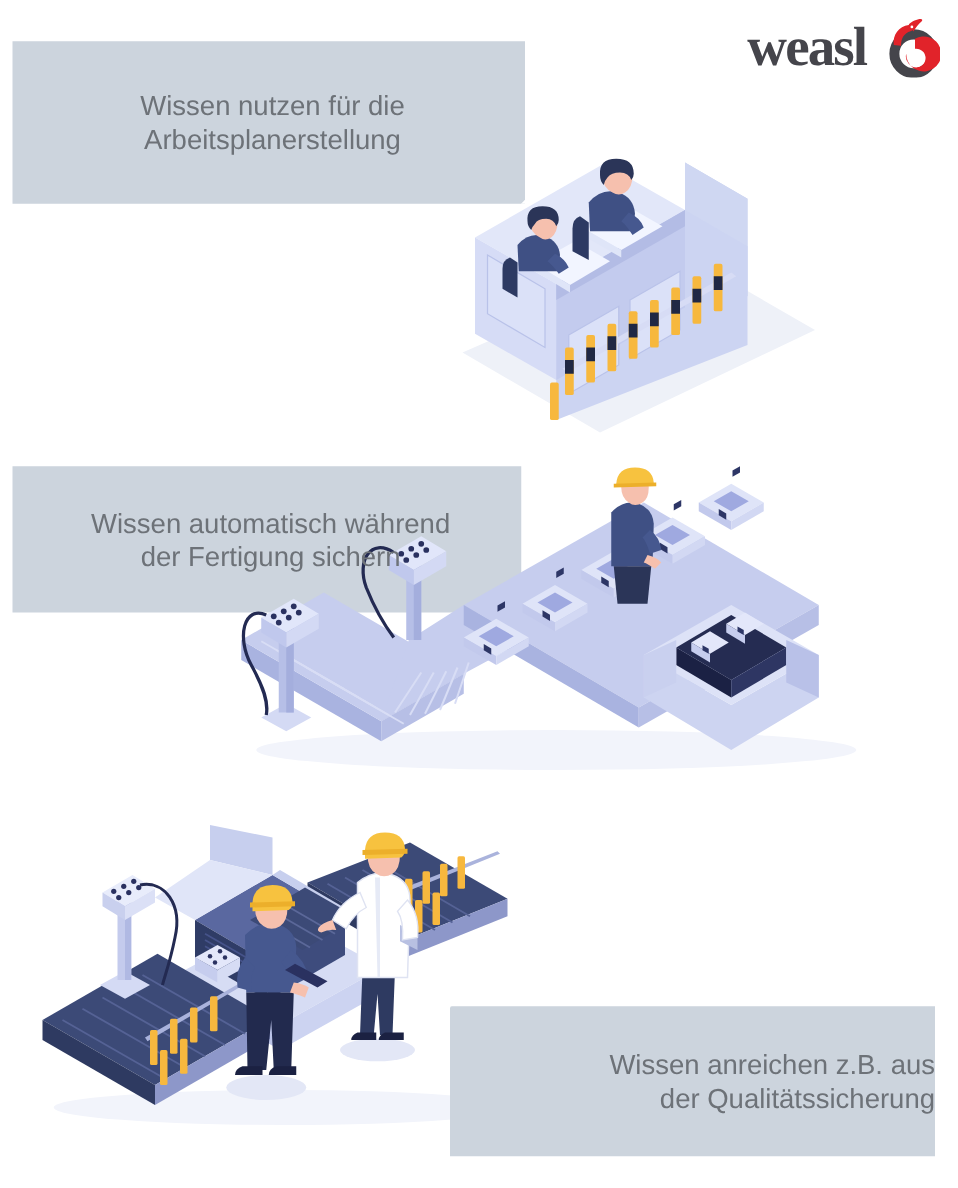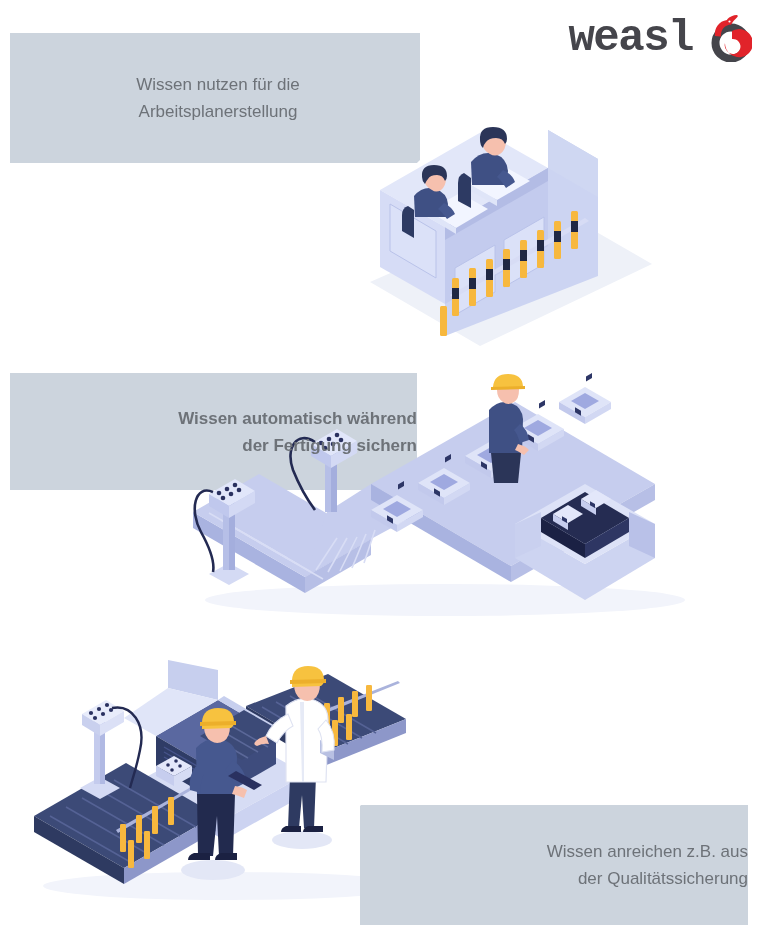--- a/index.html
+++ b/index.html
@@ -12,56 +12,56 @@
   }
   .stage{position:absolute;left:0;top:0;width:766px;height:950px;}
 
   
   .logo{
     position:absolute;left:567px;top:12px;width:185px;height:52px;
     display:flex;align-items:center;justify-content:flex-end;
   }
   .logo-word{
     font-size:44px;font-weight:bold;letter-spacing:-1.5px;
-    color:#45454b;line-height:1;font-family:Liberation Mono, monospace;
+    color:#45454b;line-height:1;font-family:Liberation Serif, serif;
   }
   .logo-mark{position:relative;width:62px;height:48px;margin-left:-3px;}
   .logo-mark svg{position:absolute;left:0;top:0;}
 
   
   .callout{
     position:absolute;
     background:#ccd4dd;
     overflow:hidden;
     display:flex;
     align-items:center;
   }
   .callout .txt{
     color:#6d7278;
-    font-size:17px;
+    font-size:22px;
     line-height:27px;
     white-space:pre-line;
     position:relative;
     z-index:3;
   }
   .slash{
     position:absolute;
     background:#ffffff;
     width:15px;
     height:170px;
     transform:rotate(45deg);
     z-index:2;
   }
 
   #callout-1{left:10px;top:33px;width:410px;height:130px;}
   #callout-1 .txt{width:100%;text-align:center;padding-left:6px;}
   #callout-1 .slash{right:-30px;bottom:-70px;}
 
   #callout-2{left:10px;top:373px;width:407px;height:117px;}
-  #callout-2 .txt{width:100%;text-align:right;padding-left:6px;font-weight:bold;}
+  #callout-2 .txt{width:100%;text-align:center;padding-left:6px;}
   #callout-2 .slash{right:-36px;bottom:-72px;}
 
   #callout-3{left:360px;top:805px;width:388px;height:120px;}
   #callout-3 .txt{width:100%;text-align:right;padding-left:4px;}
   #callout-3 .slash{left:-36px;top:-66px;}
 
   
   .illo{position:absolute;}
   #illo-1{left:352px;top:118px;width:330px;height:250px;}
   #illo-2{left:185px;top:372px;width:505px;height:245px;}

